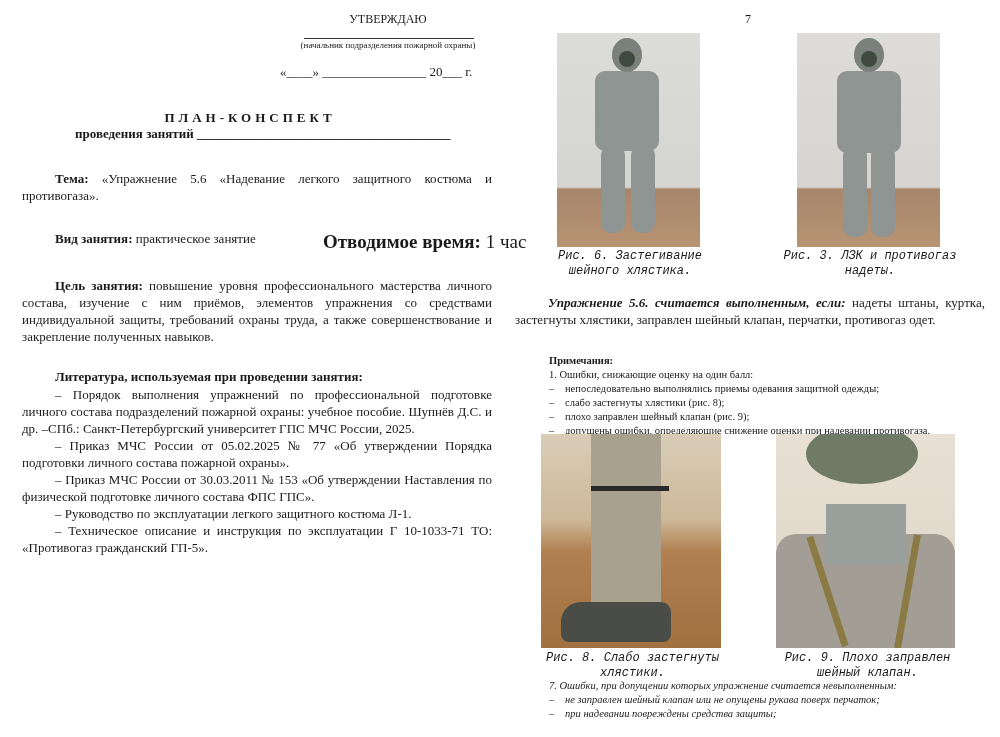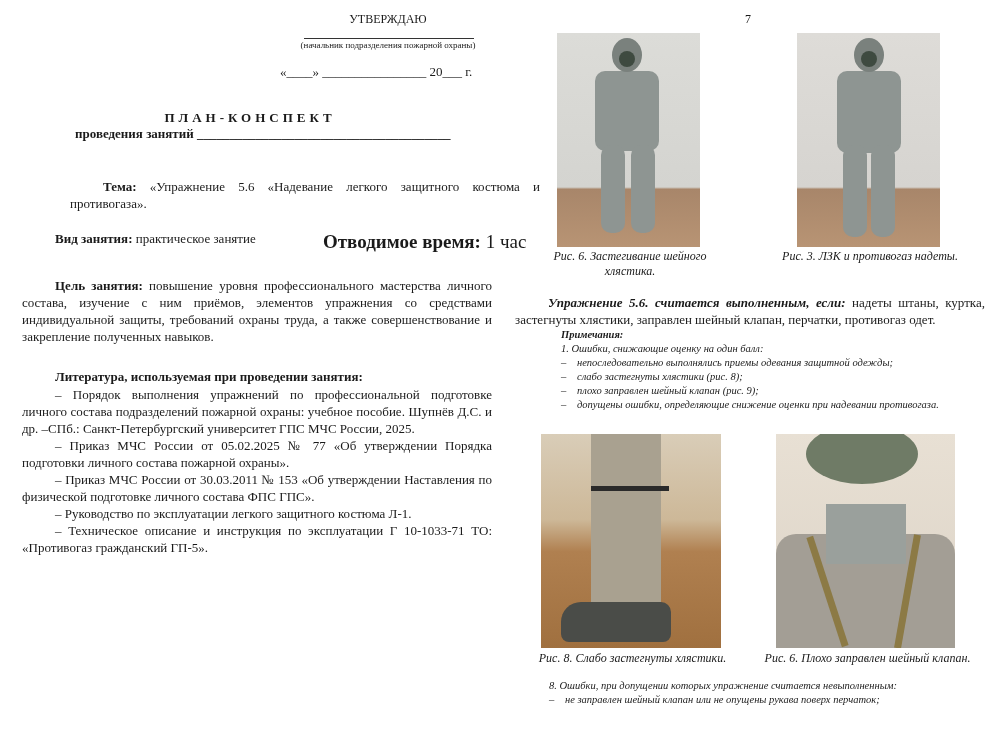--- a/index.html
+++ b/index.html
@@ -14,44 +14,44 @@
   .approve-sub { left:290px; top:40px; width:196px; text-align:center; font-size:9px; }
   .approve-date { left:280px; top:64px; width:200px; font-size:13px; white-space:pre; }
 
   .title { left:100px; top:110px; width:300px; text-align:center; font-size:13px; font-weight:bold; letter-spacing:4px; }
   .subtitle { left:75px; top:126px; font-size:13px; font-weight:bold; white-space:pre; }
 
   .para { font-size:13px; line-height:17px; text-align:justify; }
   .indent { text-indent:33px; }
   b { font-weight:bold; }
 
-  .p-tema { left:22px; top:178px; width:470px;margin-left:48px; }
+  .p-tema { left:22px; top:170px; width:470px; }
   .p-vid { left:55px; top:231px; font-size:13px; }
   .p-time { left:323px; top:231px; font-size:19px; }
   .p-cel { left:22px; top:277px; width:470px; }
   .p-lit-head { left:55px; top:369px; font-size:13px; font-weight:bold; }
   .p-lit { left:22px; width:470px; }
 
   .page-no { left:745px; top:12px; font-size:12px; }
 
   .photo { position:absolute; overflow:hidden; }
   .fig6 { left:557px; top:33px; width:143px; height:214px;
           background:linear-gradient(180deg,#dcdcd8 0%,#d4d4d0 72%,#a8866a 73%,#b89474 100%); }
   .fig7 { left:797px; top:33px; width:143px; height:214px;
           background:linear-gradient(180deg,#dedcd8 0%,#d6d4d0 72%,#a8866a 73%,#b89474 100%); }
   .fig8 { left:541px; top:434px; width:180px; height:214px;
           background:linear-gradient(180deg,#d9cdb8 0%,#cdb898 40%,#b08050 55%,#a0703f 100%); }
   .fig9 { left:776px; top:434px; width:179px; height:214px;
           background:linear-gradient(180deg,#e8e0d4 0%,#dcd3c6 100%); }
 
   .suit { position:absolute; background:#8e9592; border-radius:10px; }
-  .caption { position:absolute; font-size:12px; font-style:italic; text-align:center; line-height:15px; }
+  .caption { position:absolute; font-size:12px; font-style:italic; text-align:center; line-height:15px;font-family:Liberation Mono, monospace; }
 
   .rule { left:515px; top:294px; width:470px; font-size:13px; line-height:17px; text-align:justify; }
-  .notes { left:549px; top:328px; width:440px; font-size:10.5px; font-style:italic; line-height:14px;margin-left:12px; }
+  .notes { left:549px; top:354px; width:440px; font-size:10.5px; line-height:14px; }
   .notes .head { font-weight:bold; }
   .notes2 { left:549px; top:679px; width:440px; font-size:10.5px; font-style:italic; line-height:14px; }
   .dash { display:inline-block; width:16px; }
 </style>
 </head>
 <body>
 
 <div class="page-left"></div>
 
 <div class="abs approve">УТВЕРЖДАЮ</div>
@@ -115,18 +115,19 @@
 </div>
 <div class="photo fig9">
   <div style="position:absolute;left:30px;top:-10px;width:112px;height:60px;background:#6f7b66;border-radius:50%;"></div>
   <div style="position:absolute;left:0;top:100px;width:179px;height:120px;background:#a39e95;border-radius:20px 20px 0 0;"></div>
   <div style="position:absolute;left:50px;top:70px;width:80px;height:60px;background:#9aa09c;"></div>
   <div style="position:absolute;left:48px;top:100px;width:7px;height:115px;background:#8c7a45;transform:rotate(-18deg);"></div>
   <div style="position:absolute;left:128px;top:100px;width:7px;height:115px;background:#8c7a45;transform:rotate(10deg);"></div>
 </div>
 
 <div class="caption" style="left:535px;top:651px;width:195px;">Рис. 8. Слабо застегнуты хлястики.</div>
-<div class="caption" style="left:760px;top:651px;width:215px;">Рис. 6. Плохо заправлен шейный клапан.</div>
+<div class="caption" style="left:760px;top:651px;width:215px;">Рис. 9. Плохо заправлен шейный клапан.</div>
 
 <div class="abs notes2">
-  <div>8.  Ошибки, при допущении которых упражнение считается невыполненным:</div>
+  <div>7.  Ошибки, при допущении которых упражнение считается невыполненным:</div>
   <div><span class="dash">–</span><span>не заправлен шейный клапан или не опущены рукава поверх перчаток;</span></div>
+  <div><span class="dash">–</span><span>при надевании повреждены средства защиты;</span></div>
 </div>
 
 </body></html>

